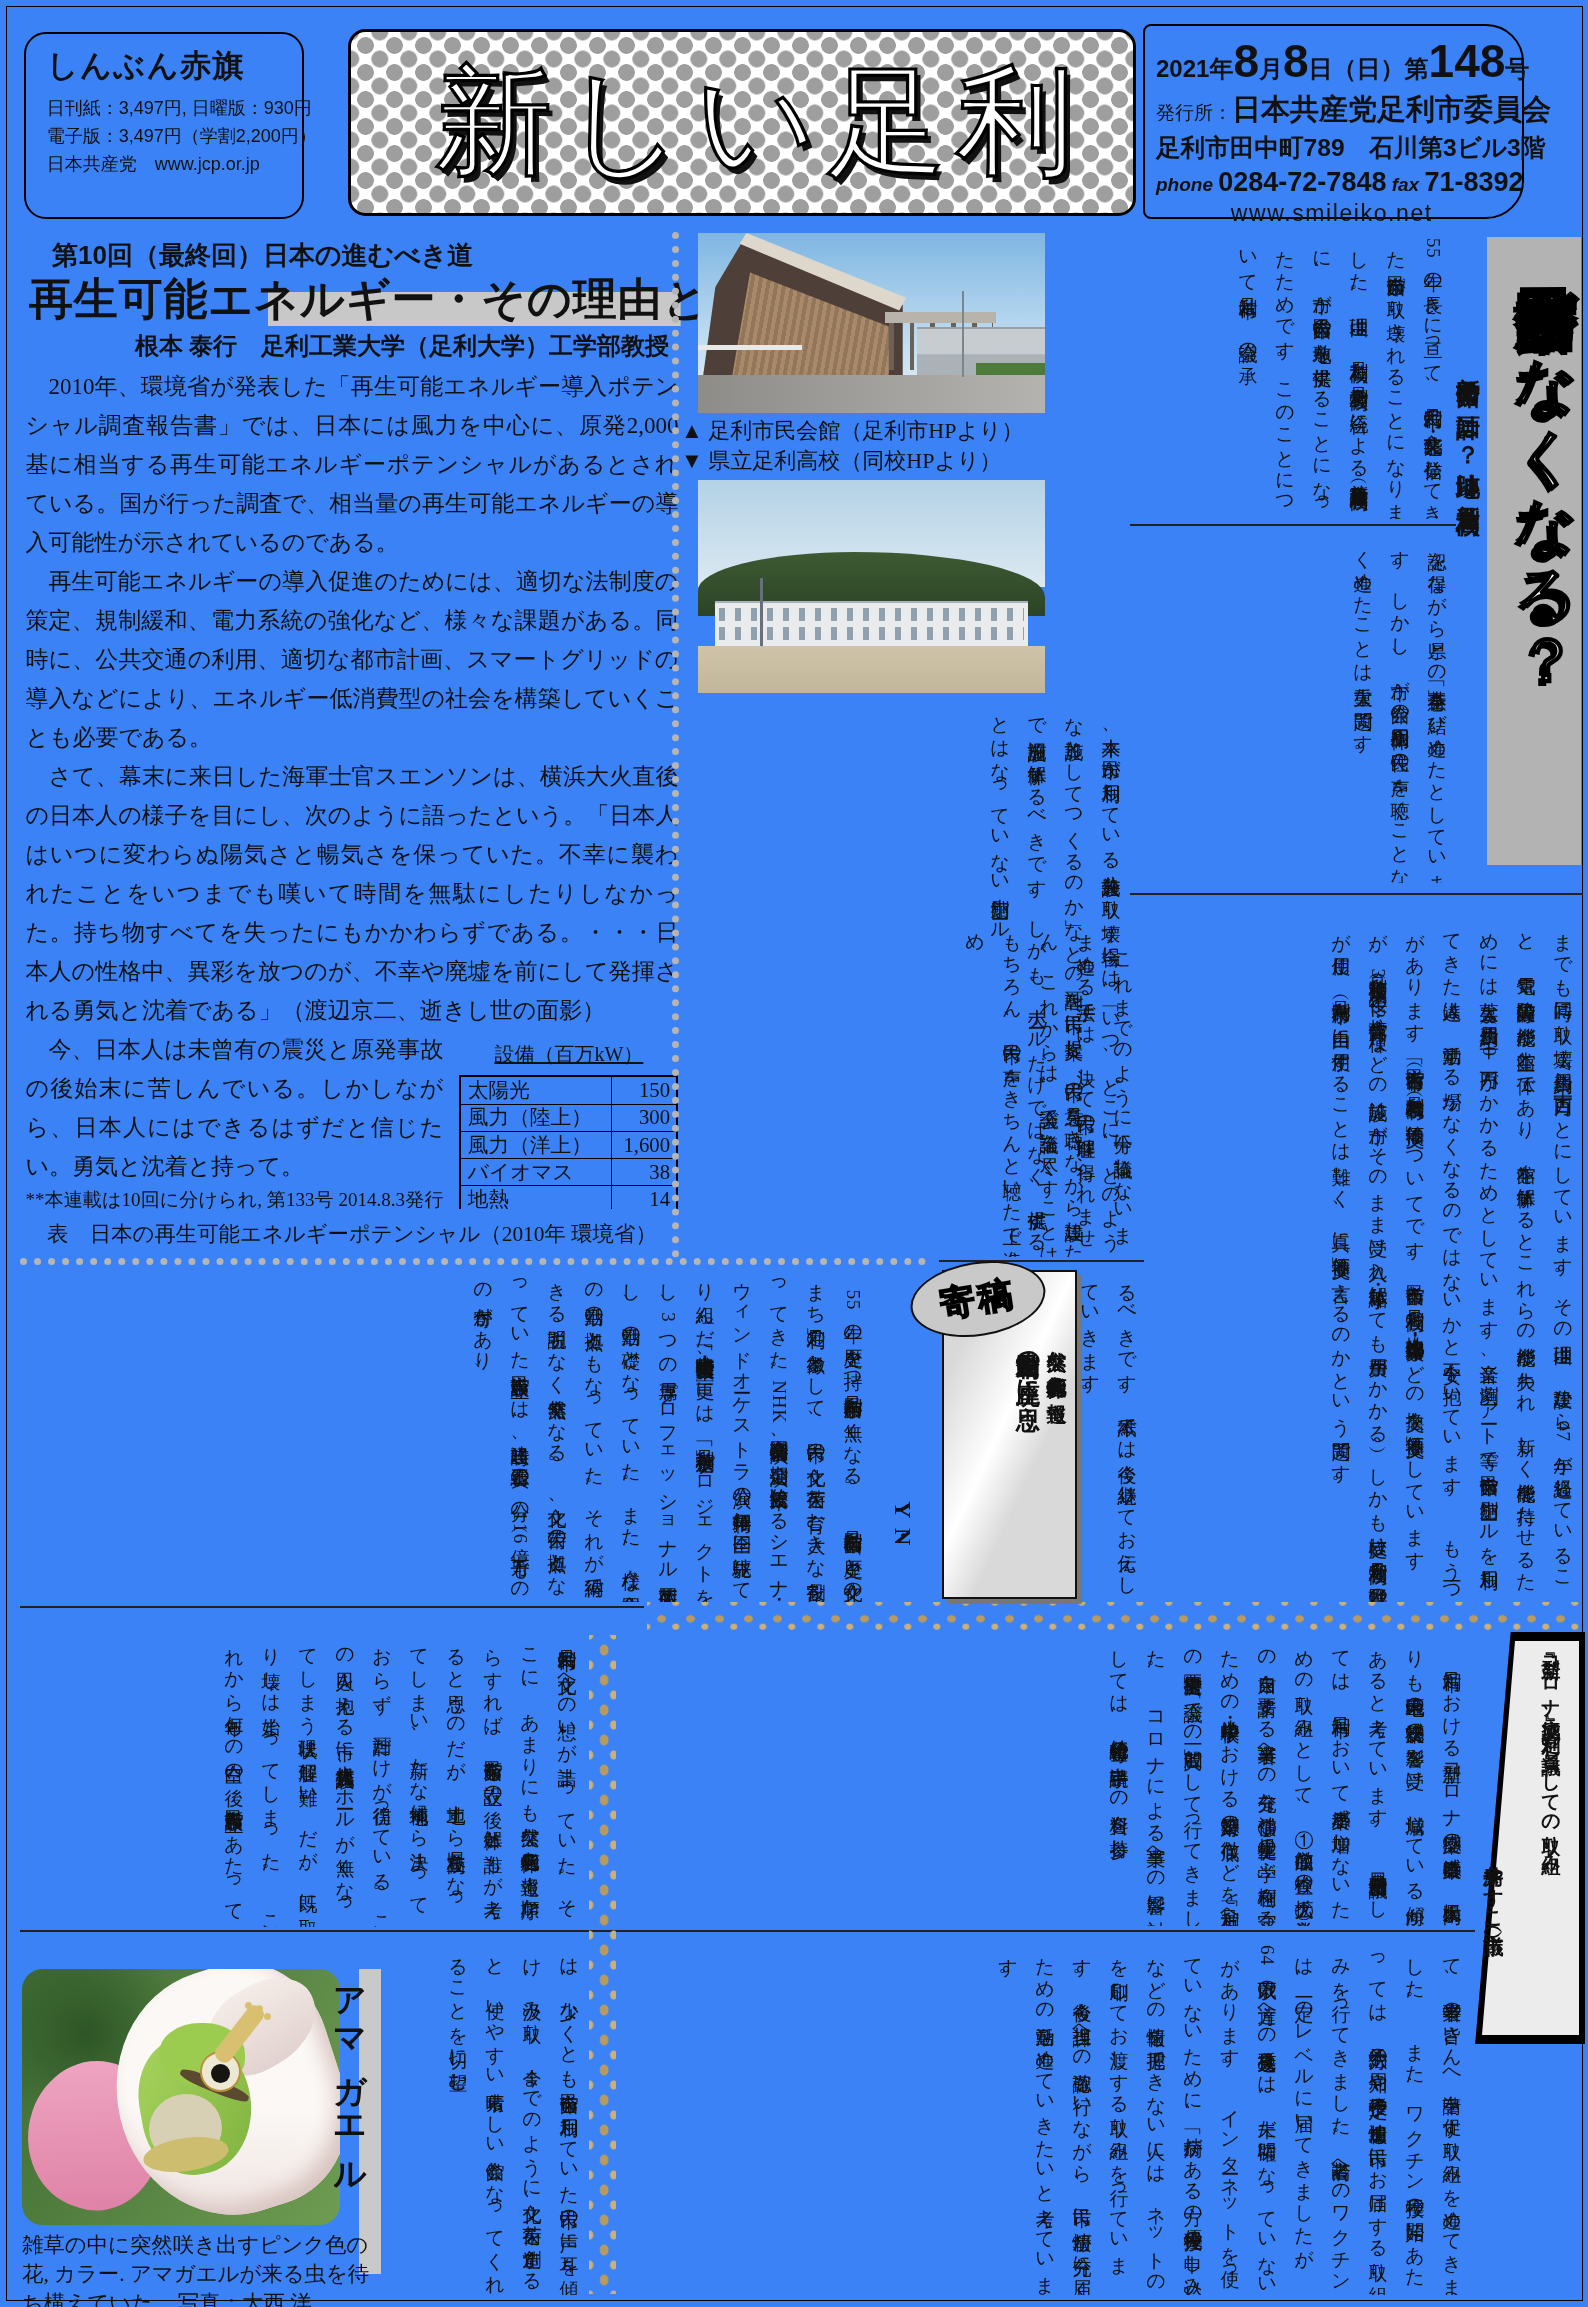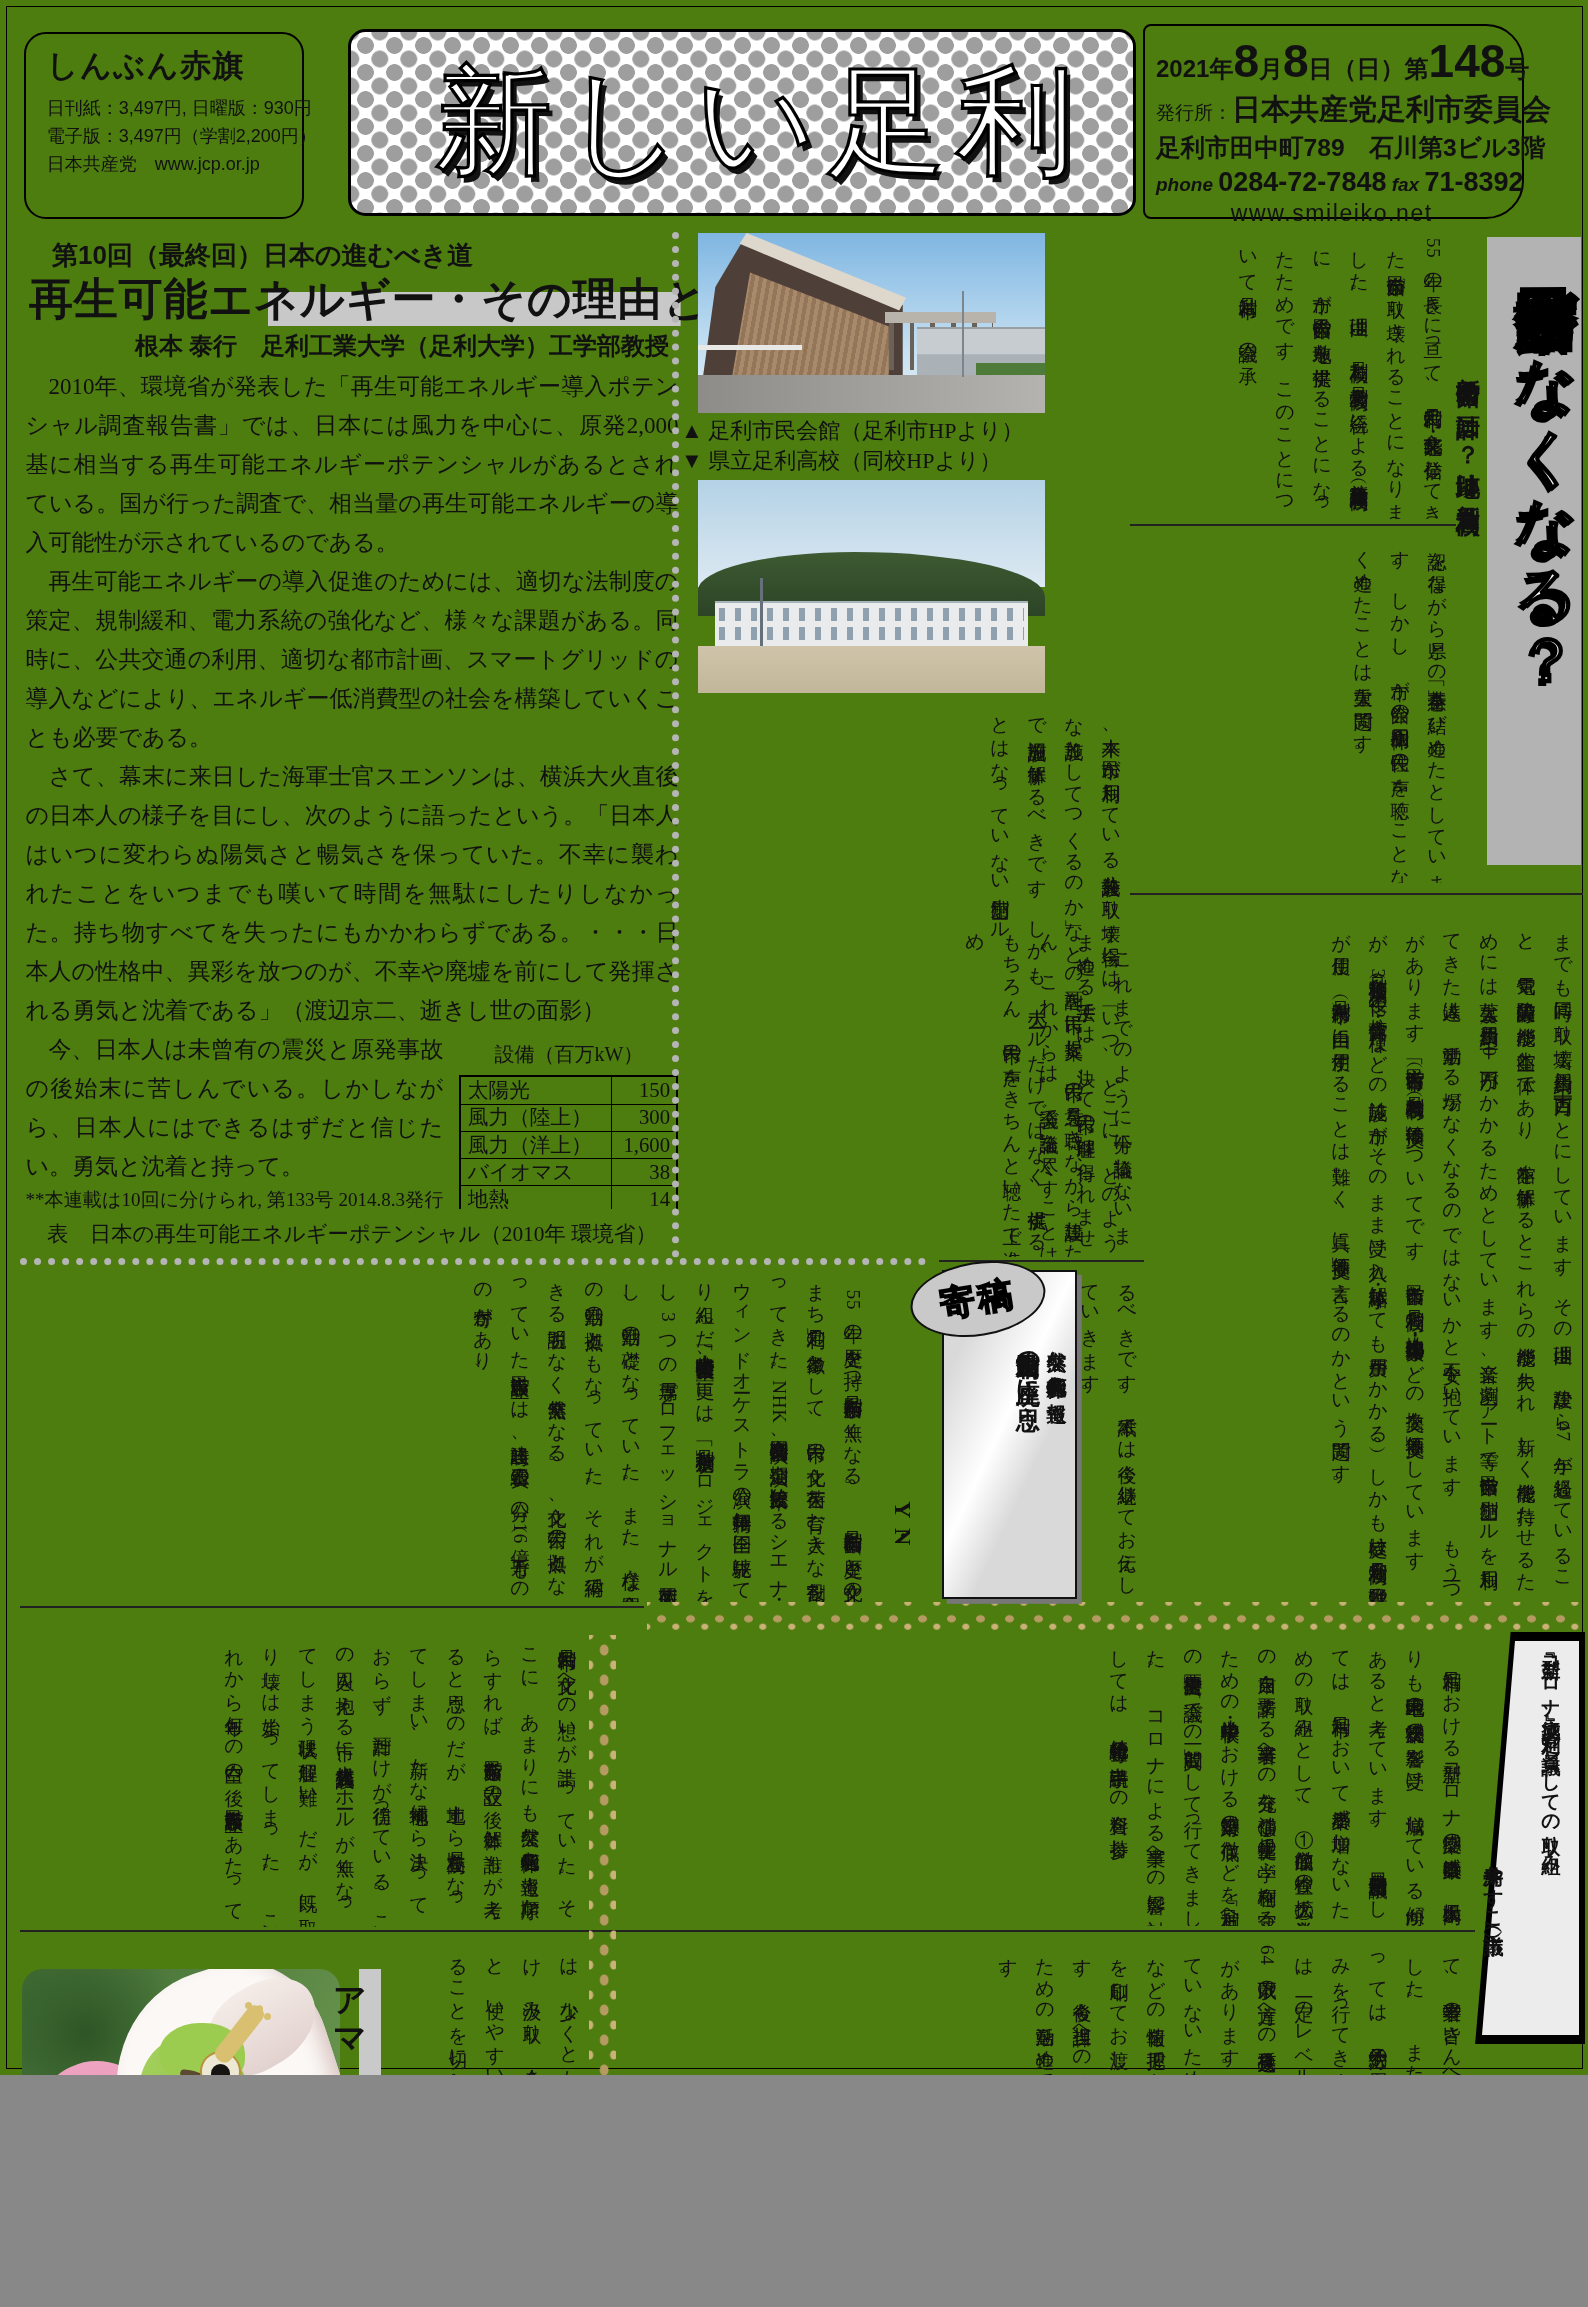--- a/index.html
+++ b/index.html
@@ -1,16 +1,16 @@
 <!DOCTYPE html>
 <html style="font-size:12.7px"><head>
 <meta charset="utf-8">
 <style>
   html,body{margin:0;padding:0;background:#888;}
-  .page{position:relative;width:1589px;height:2075px;background:#4d7c0f;color:#111;
+  .page{position:relative;width:1589px;height:2307px;background:#3b82f6;color:#111;
         font-family:"Liberation Serif",serif;overflow:hidden;}
   .frame{position:absolute;left:6.4px;top:6.4px;right:6.4px;bottom:6.4px;border:1.6px solid #000;pointer-events:none;}
   .abs{position:absolute;}
   
   .mh-left{left:24px;top:32px;width:280px;height:187px;border:2.4px solid #000;border-radius:22px;padding:11px 8px 8px 20.7px;box-sizing:border-box;}
   .mh-left .t{font-family:"Liberation Sans",sans-serif;font-weight:900;font-size:31px;letter-spacing:1.6px;margin-bottom:8px;}
   .mh-left .l{font-family:"Liberation Sans",sans-serif;font-size:18px;line-height:1.55;white-space:nowrap;}
   .logo{left:348px;top:29px;width:788px;height:187px;border:3.2px solid #000;border-radius:17.5px;box-sizing:border-box;
         background-color:#fff;
         background-image:
@@ -36,21 +36,21 @@
   .mh-right .row4 i{font-style:italic;font-weight:700;}
   .mh-right .row5{font-size:23px;margin-top:1.6px;letter-spacing:1.6px;}
   
   .kicker{left:29px;top:238px;width:651px;font-family:"Liberation Sans",sans-serif;font-weight:700;font-size:26px;margin-left:23px;}
   .h-title{left:29px;top:270px;width:655px;font-family:"Liberation Sans",sans-serif;font-weight:900;font-size:44px;letter-spacing:0.8px;white-space:nowrap;
         background:linear-gradient(#c8c8c8,#c8c8c8) no-repeat right 3.2px bottom 3.2px / 63% 58%;}
   .byline{left:135px;top:330px;width:540px;font-size:24px;font-weight:700;}
   .main-body{left:25.4px;top:367px;width:653px;height:842px;overflow:hidden;font-size:23px;line-height:39px;text-align:justify;}
   .main-body p{margin:0;text-indent:1em;}
   .table-wrap{float:right;width:219px;margin:4.8px 0 3.2px 16px;}
-  .tbl-unit{font-size:20px;text-align:center;margin-bottom:1.6px;}
+  .tbl-unit{font-size:20px;text-align:center;margin-bottom:1.6px;text-decoration:underline;}
   table.energy{border-collapse:collapse;width:100%;border:2.4px solid #000;}
   table.energy td{border:1.2px solid #000;font-size:20.7px;padding:0.8px 6.4px;height:24.6px;line-height:24.6px;}
   table.energy td.v{text-align:right;}
   .footnote{font-size:19px;line-height:27px;margin-top:14.3px;text-indent:0 !important;width:429px;}
   .tbl-caption{left:25.4px;top:1219px;width:653px;text-align:center;font-size:21.4px;}
   
   .photo{overflow:hidden;}
   .photo1{left:698px;top:233px;width:347px;height:180px;}
   .photo2{left:698px;top:480px;width:347px;height:213px;}
   .ph-cap{left:681px;top:416px;width:373px;font-size:22px;line-height:30px;}

